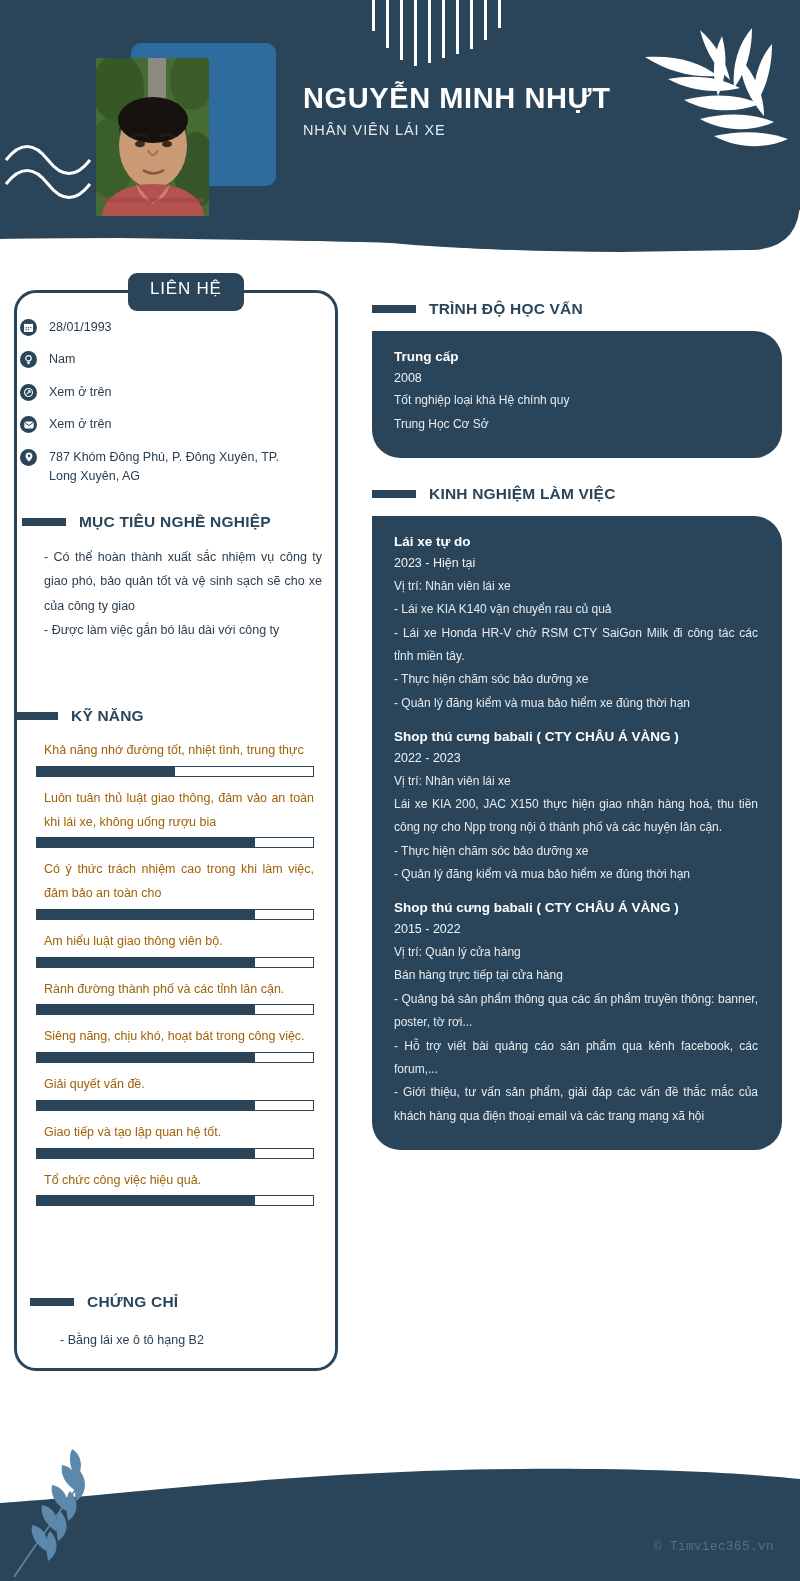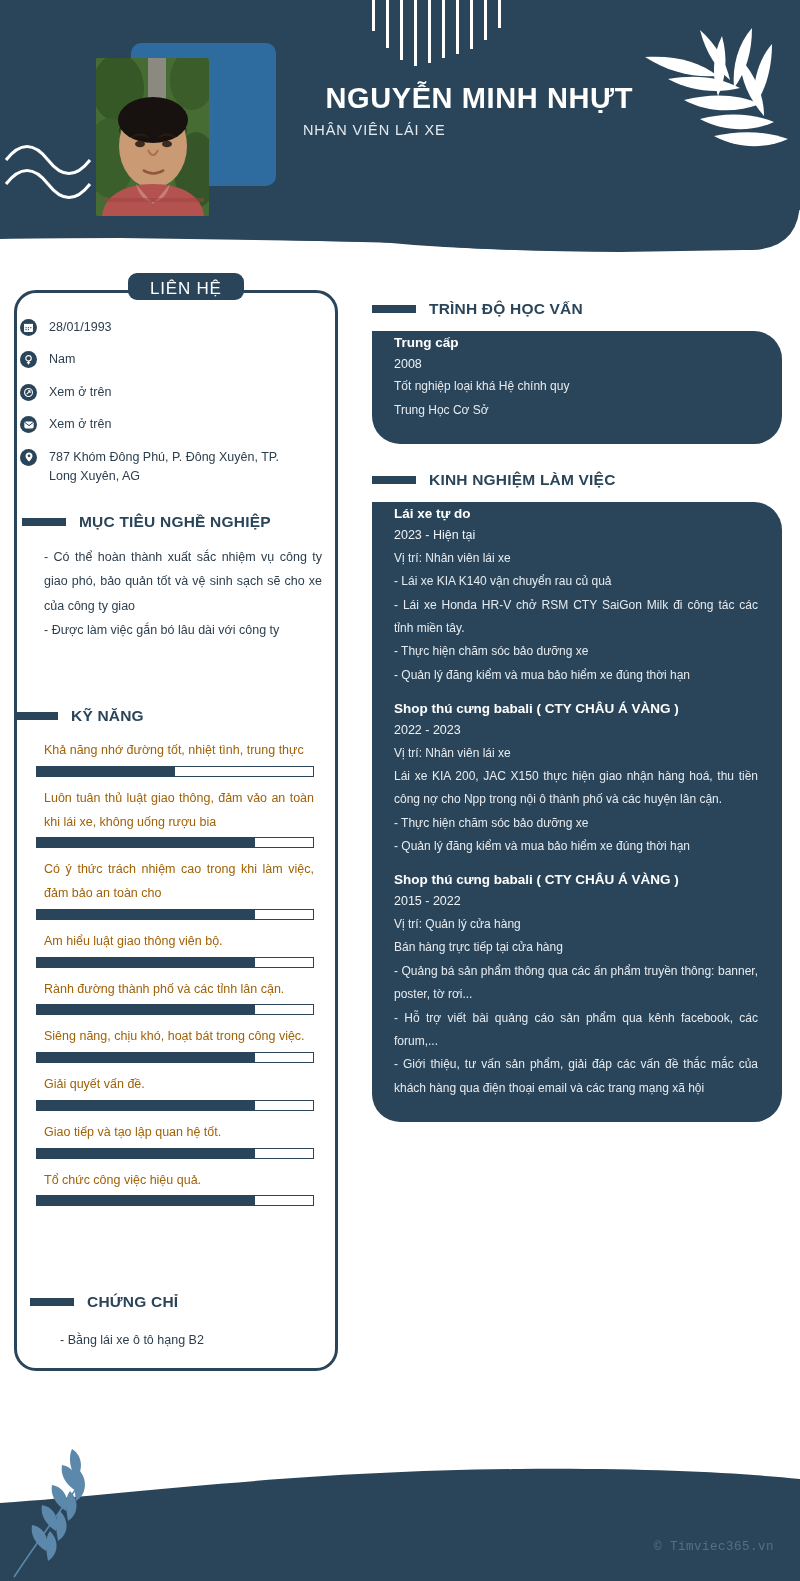--- a/index.html
+++ b/index.html
@@ -41,38 +41,37 @@
     position: absolute; left: 303px; top: 82px;
     width: 330px;
   }
   .name {
     font-size: 29px;
     font-weight: bold;
     letter-spacing: 0.6px;
     line-height: 1.12;
     color: #ffffff;
     text-transform: uppercase;
-    text-align: right;
   }
   .job-title {
     margin-top: 8px;
     font-size: 14.5px;
     letter-spacing: 0.9px;
     color: #e3e9ee;
     text-transform: uppercase;
   }
   .panel {
     position: absolute; left: 14px; top: 290px;
     width: 324px; height: 1081px;
     border: 3px solid #2a4559;
     border-radius: 22px;
   }
   .contact-tag {
     position: absolute; left: 128px; top: 273px;
-    padding: 6px 22px 1px;
+    padding: 6px 22px 12px;
     background: #2a4559;
     color: #ffffff;
     border-radius: 9px;
     font-size: 17px;
     letter-spacing: 0.8px;
     font-weight: 500;
     z-index: 3;
   }
   .contact-list {
     position: absolute; left: 20px; top: 318px;
@@ -154,21 +153,21 @@
   
   .right-col {
     position: absolute; left: 372px; top: 300px;
     width: 410px;
   }
   .sec-head-right { display: flex; align-items: center; margin-bottom: 13px; text-align: right; }
   .card {
     background: #2a4559;
     color: #ffffff;
     border-radius: 0 28px 28px 28px;
-    padding: 1px 24px 22px 22px;
+    padding: 15px 24px 22px 22px;
   }
   .entry-title {
     font-size: 13.5px; font-weight: bold;
     line-height: 1.6;
     color: #ffffff;
   }
   .entry-sub {
     font-size: 12.5px; line-height: 1.75;
     color: #eef2f5;
   }

